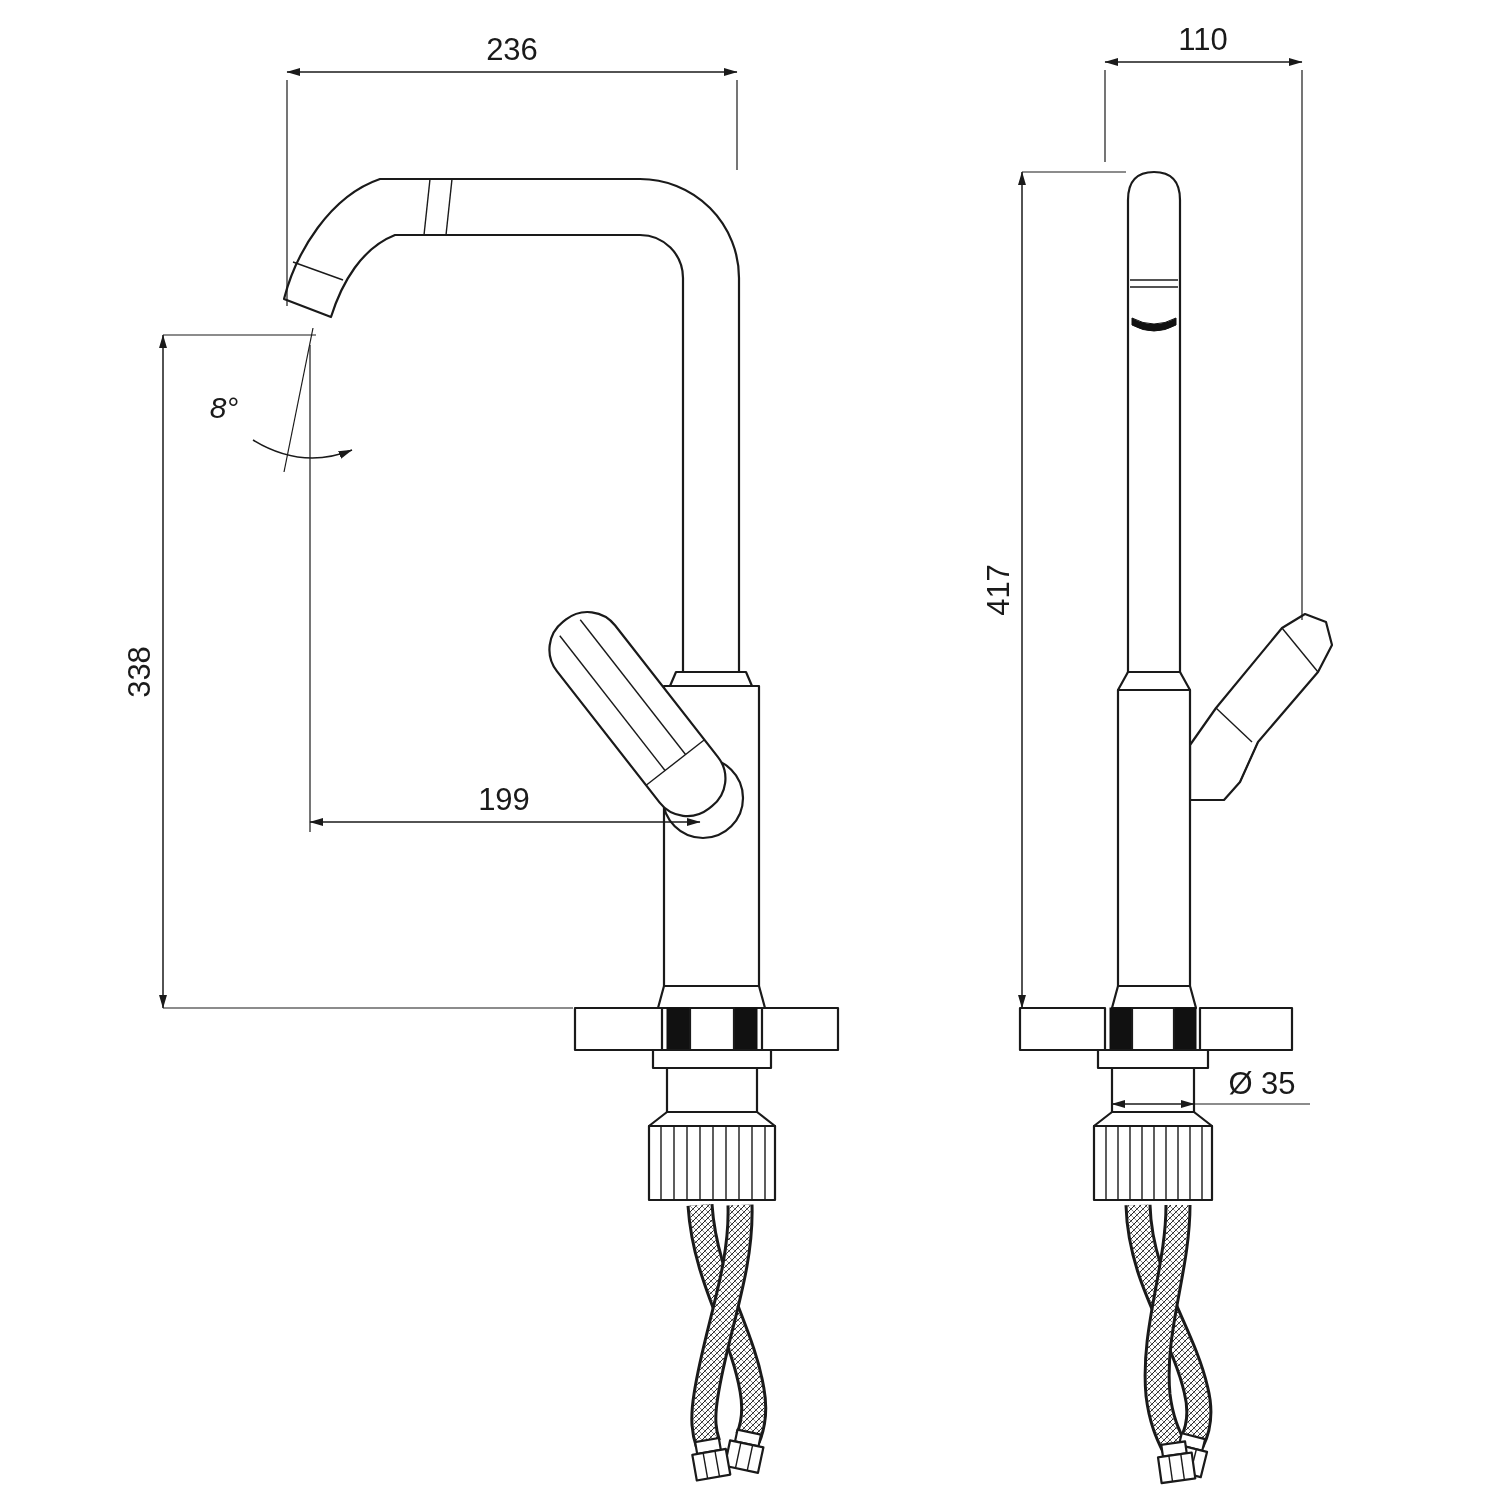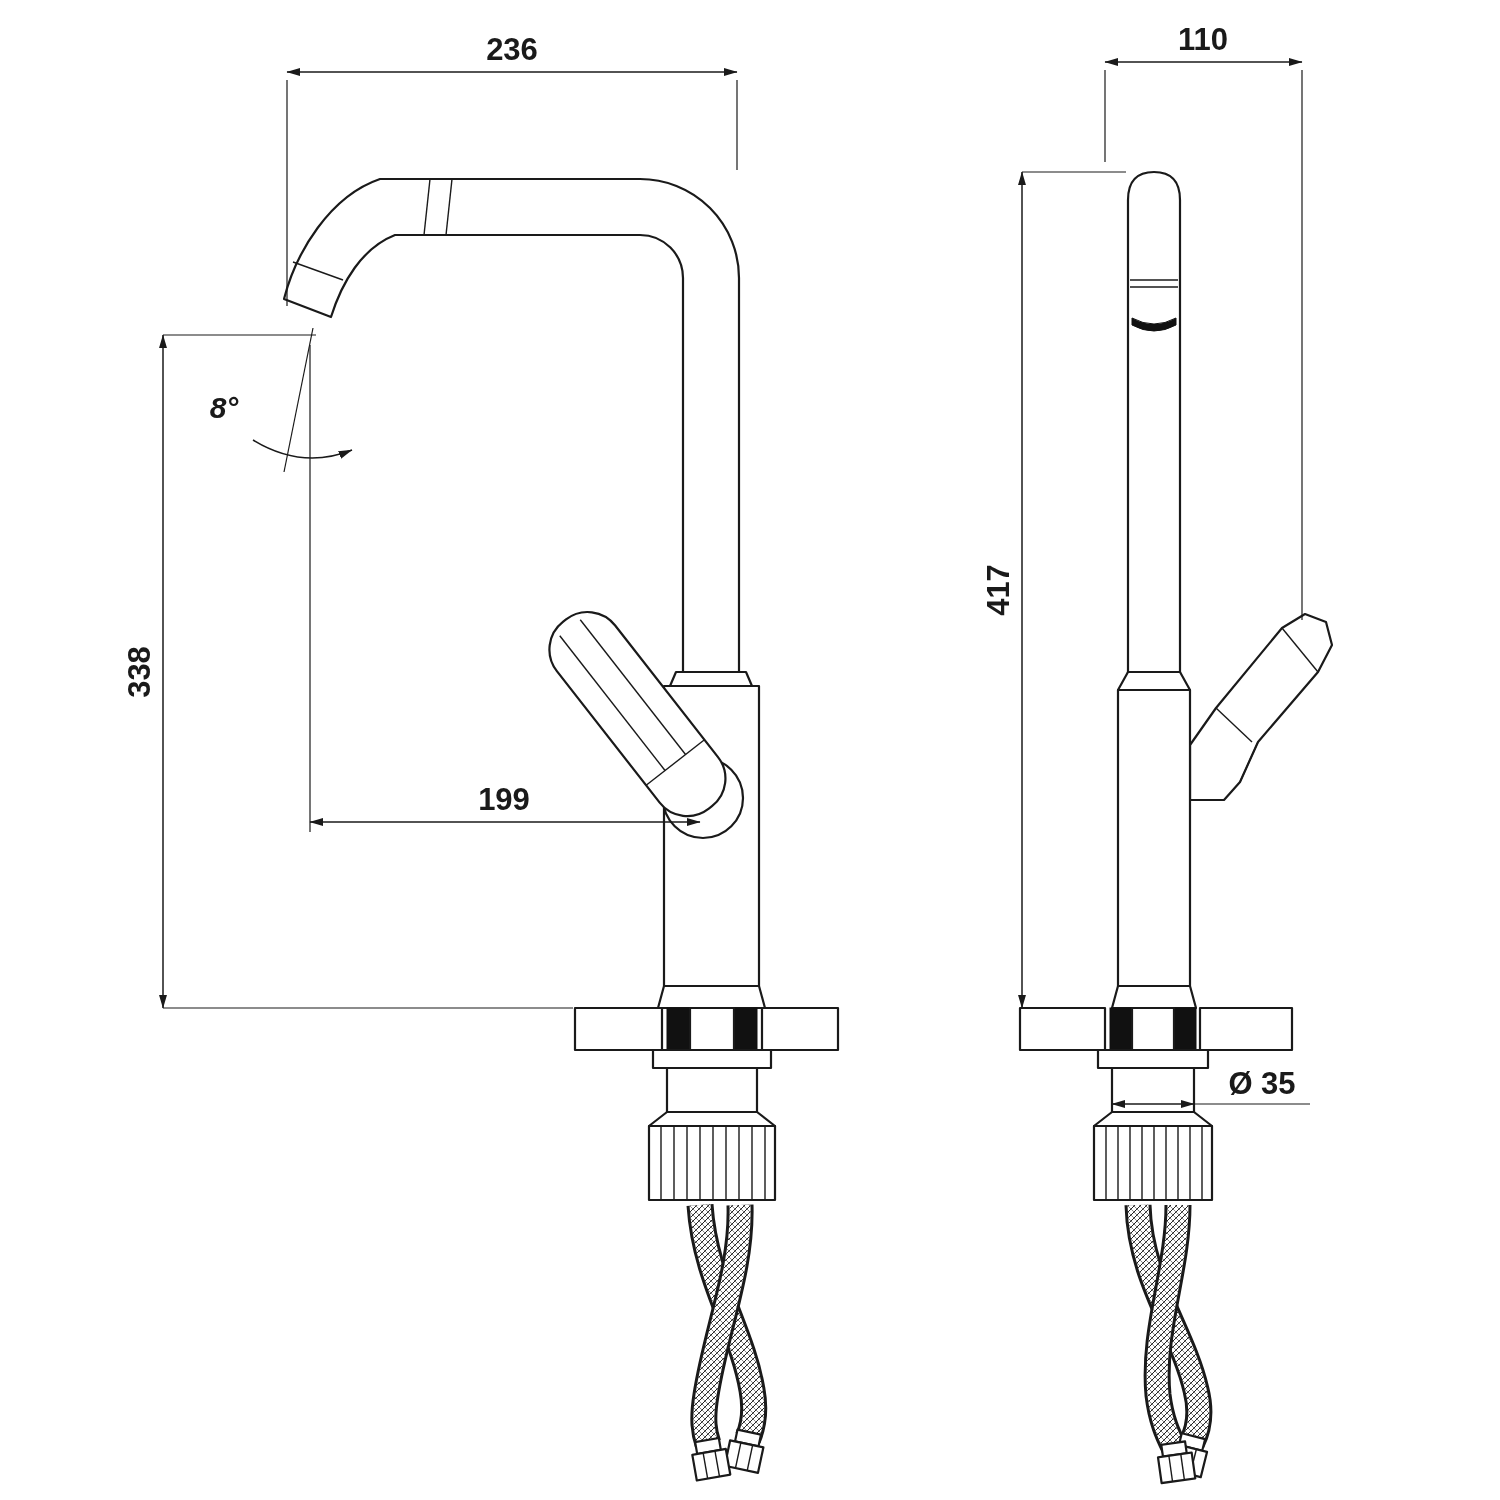--- a/index.html
+++ b/index.html
@@ -8,21 +8,20 @@
     background: #ffffff;
     width: 1500px;
     height: 1500px;
     font-family: "Liberation Sans", sans-serif;
   }
   .canvas-wrap {
     width: 1500px;
     height: 1500px;
     position: relative;
     background: #ffffff;
-    font-weight: bold;
   }
   svg { display: block; }
   .outline { stroke: #1a1a1a; stroke-width: 2.2; fill: none; stroke-linejoin: round; stroke-linecap: round; }
   .outline-f { stroke: #1a1a1a; stroke-width: 2.2; fill: #ffffff; stroke-linejoin: round; }
   .thin { stroke: #1a1a1a; stroke-width: 1.4; fill: none; }
   .dim { stroke: #1a1a1a; stroke-width: 1.5; fill: none; }
   .ext { stroke: #1a1a1a; stroke-width: 1.2; fill: none; }
   .dim-text {
     font-family: "Liberation Sans", sans-serif;
     font-size: 31px;

